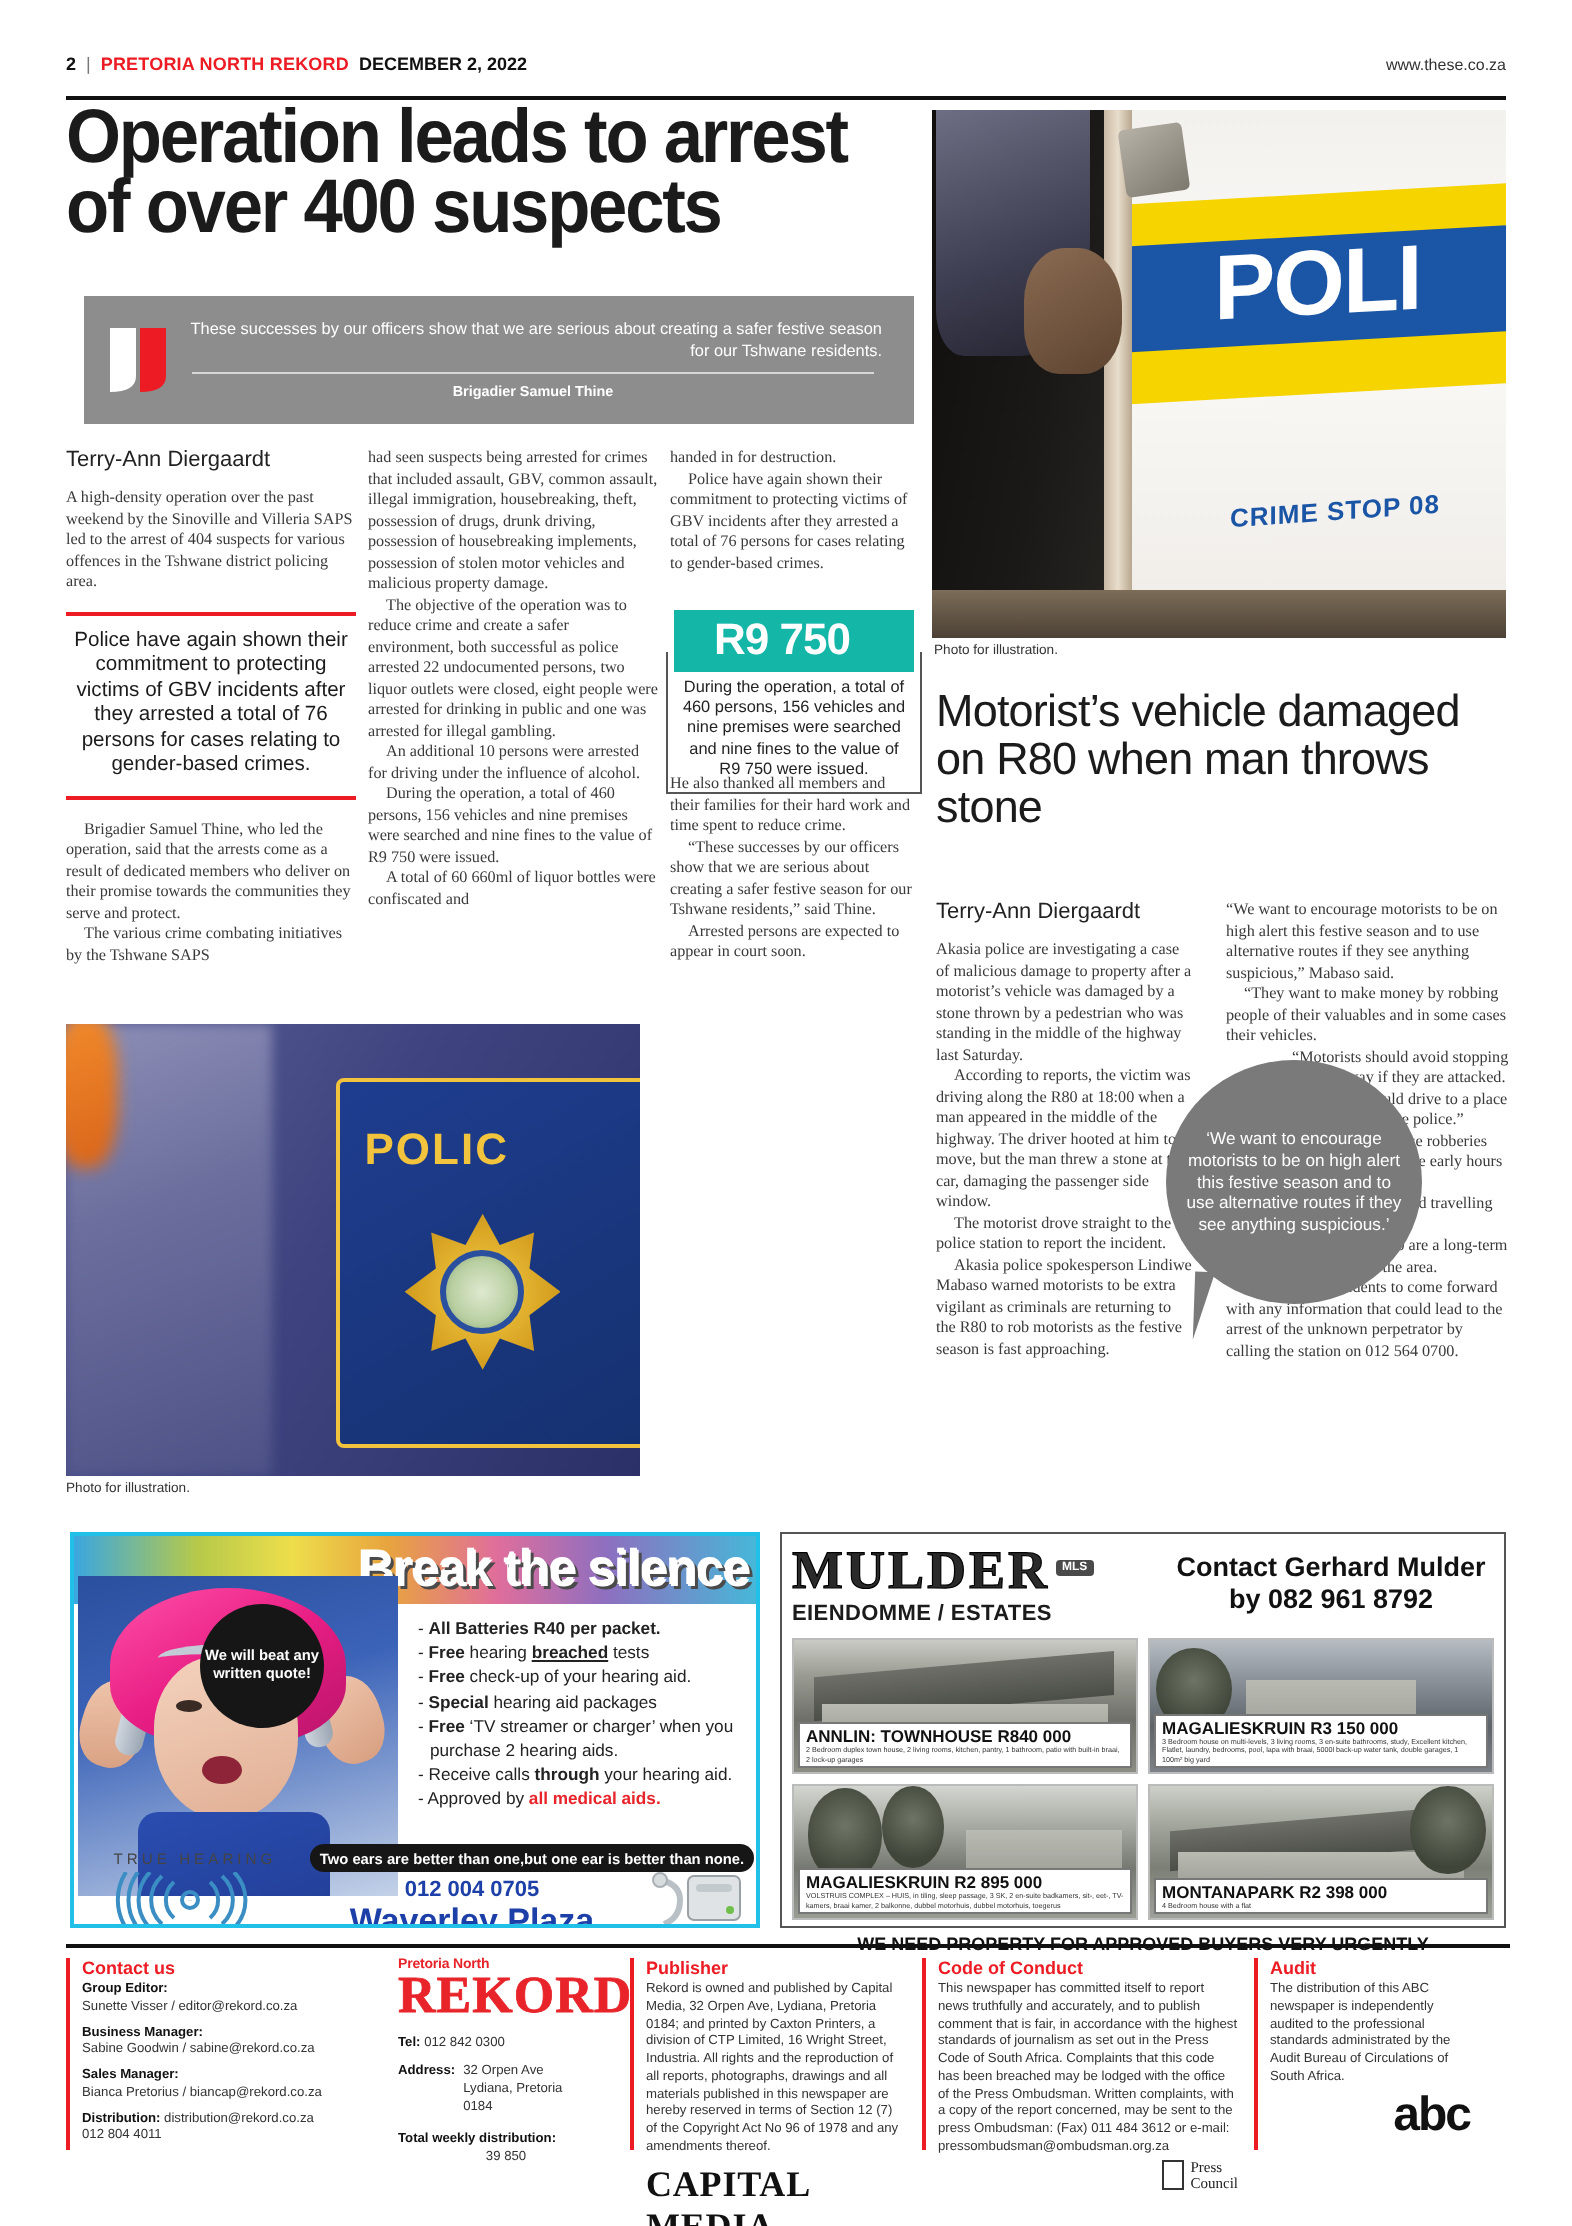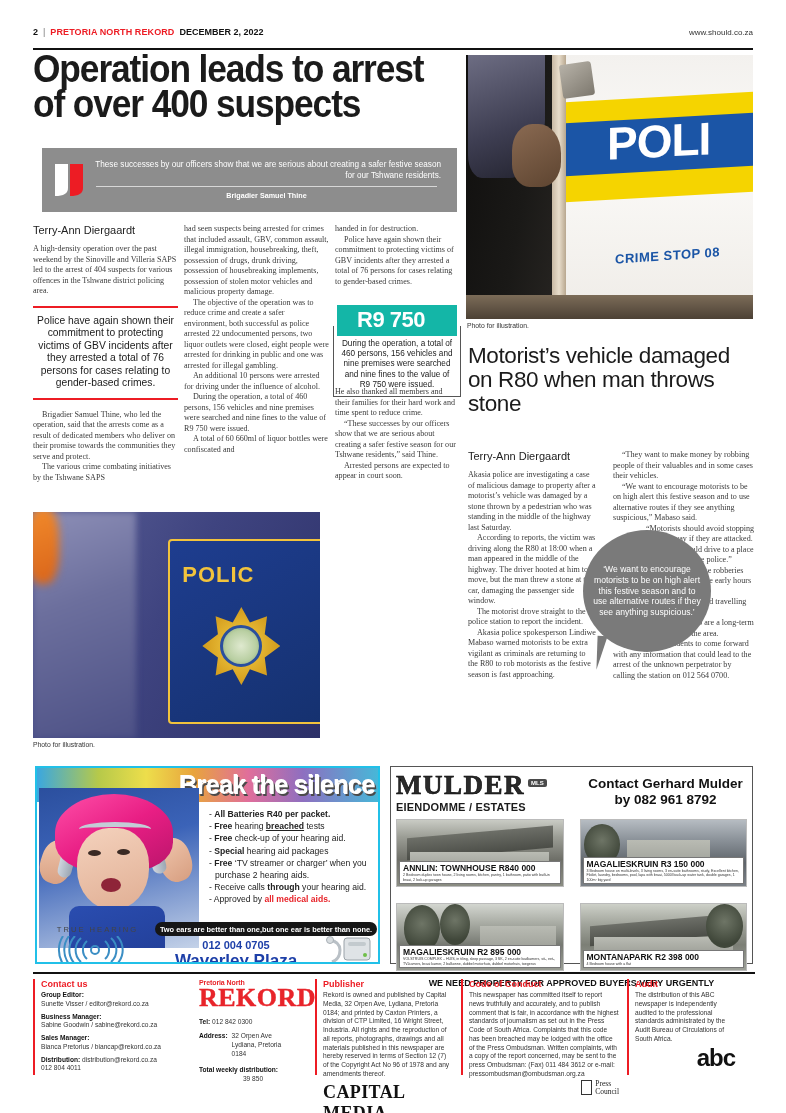--- a/index.html
+++ b/index.html
@@ -306,21 +306,21 @@
   }
   .ml-sub {
     font-family:"Liberation Sans", sans-serif; font-weight:700; font-size:11px;
     color:#1b1b1b; margin-top:2px; letter-spacing:0.2px;
   }
   .ml-contact {
     flex:1; text-align:center;
     font-family:"Liberation Sans", sans-serif; font-weight:700;
     font-size:13.5px; line-height:1.2; color:#111; padding-top:4px;
   }
-  .ml-grid { margin-top: 6px; display:grid; grid-template-columns: 1fr 1fr; gap: 16px; }
+  .ml-grid { margin-top: 6px; display:grid; grid-template-columns: 1fr 1fr; gap: 5px; }
   .ml-card { position:relative; height: 68px; overflow:hidden; border:1px solid #bbb; }
   .ml-img { position:absolute; inset:0; }
   .ml-label {
     position:absolute; left:2px; right:2px; bottom:2px;
     background:#fff; border:1px solid #777; padding:1px 3px;
   }
   .ml-ltitle { font-family:"Liberation Sans", sans-serif; font-weight:700; font-size:8.5px; color:#111; }
   .ml-ldesc { font-family:"Liberation Sans", sans-serif; font-size:3.6px; line-height:1.25; color:#333; }
   .ml-foot {
     margin-top: 7px; text-align:center;
@@ -387,21 +387,21 @@
 
 <div class="page">
 
   <div class="masthead">
     <div class="mh-left">
       <span class="mh-pageno">2</span>
       <span class="mh-sep">|</span>
       <span class="mh-paper">PRETORIA NORTH REKORD</span>
       <span class="mh-date">DECEMBER 2, 2022</span>
     </div>
-    <div class="mh-url">www.should.co.za</div>
+    <div class="mh-url">www.these.co.za</div>
   </div>
   <div class="mh-rule"></div>
 
   <h1 class="hl1">Operation leads to arrest of over 400 suspects</h1>
 
   <div class="quotebox">
     <div class="qmark">
       <svg width="36" height="36" viewBox="0 0 36 36" aria-hidden="true">
         <path d="M2 2 h13 v24 q0 8 -13 8 z" fill="#ffffff"></path>
         <path d="M17 2 h13 v24 q0 8 -13 8 z" fill="#ED1C24"></path>
@@ -492,22 +492,22 @@
     <div class="bodytext">
       <p>Akasia police are investigating a case of malicious damage to property after a motorist’s vehicle was damaged by a stone thrown by a pedestrian who was standing in the middle of the highway last Saturday.</p>
       <p>According to reports, the victim was driving along the R80 at 18:00 when a man appeared in the middle of the highway. The driver hooted at him to move, but the man threw a stone at the car, damaging the passenger side window.</p>
       <p>The motorist drove straight to the police station to report the incident.</p>
       <p>Akasia police spokesperson Lindiwe Mabaso warned motorists to be extra vigilant as criminals are returning to the R80 to rob motorists as the festive season is fast approaching.</p>
     </div>
   </div>
 
   <div class="a2col" style="left:613px; top:450px; width:142px;">
     <div class="bodytext">
+      <p>“We want to encourage motorists to be on high alert this festive season and to use alternative routes if they see anything suspicious,” Mabaso said.</p>
       <p style="text-indent:9px">“They want to make money by robbing people of their valuables and in some cases their vehicles.</p>
-      <p>“We want to encourage motorists to be on high alert this festive season and to use alternative routes if they see anything suspicious,” Mabaso said.</p>
       <p style="padding-left:24px">“Motorists should avoid stopping on the highway if they are attacked. Instead, they should drive to a place of safety and call the police.”</p>
       <p style="padding-left:30px">Mabaso said these robberies often happened in the early hours of the morning.</p>
       <p style="padding-left:22px">“People should avoid travelling during these hours.”</p>
       <p>Robberies along the R80 are a long-term concern for residents in the area.</p>
       <p>Police urged residents to come forward with any information that could lead to the arrest of the unknown perpetrator by calling the station on 012 564 0700.</p>
     </div>
   </div>
 
   <div class="bubble-tail"></div>
   <div class="bubble">‘We want to encourage motorists to be on high alert this festive season and to use alternative routes if they see anything suspicious.’</div>
@@ -523,20 +523,21 @@
       <div class="th-phone2"></div>
       <div class="th-hair"></div>
       <div class="th-face"></div>
       <div class="th-eye1"></div>
       <div class="th-eye2"></div>
       <div class="th-mouth"></div>
       <div class="th-band"></div>
       <div class="th-top"></div>
     </div>
 
+    <div class="th-badge">We will beat any written quote!</div>
 
     <ul class="th-list">
       <li>- <b>All Batteries R40 per packet.</b></li>
       <li>- <b>Free</b> hearing <span class="u">breached</span> tests</li>
       <li>- <b>Free</b> check-up of your hearing aid.</li>
       <li>- <b>Special</b> hearing aid packages</li>
       <li>- <b>Free</b> ‘TV streamer or charger’ when you purchase 2 hearing aids.</li>
       <li>- Receive calls <b>through</b> your hearing aid.</li>
       <li>- Approved by <span class="red">all medical aids.</span></li>
     </ul>

